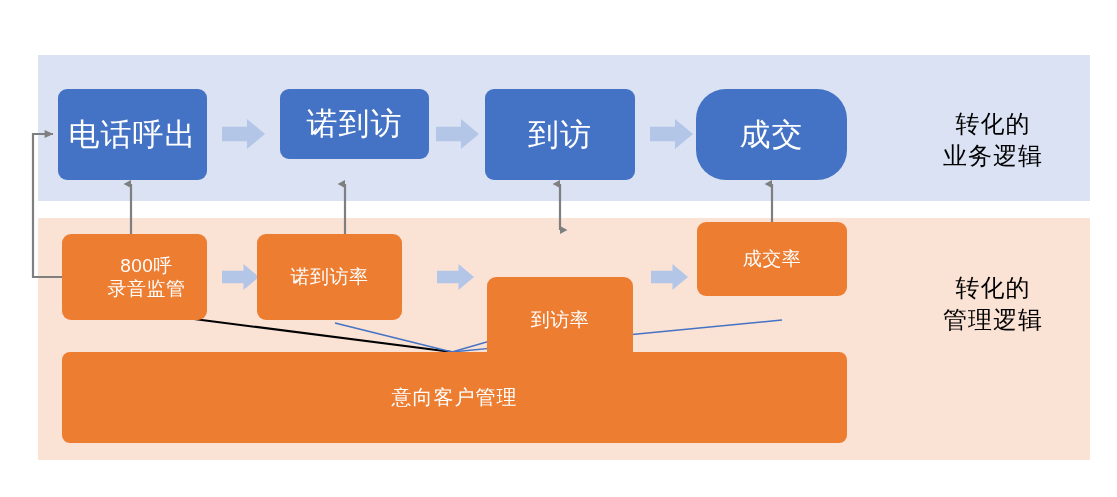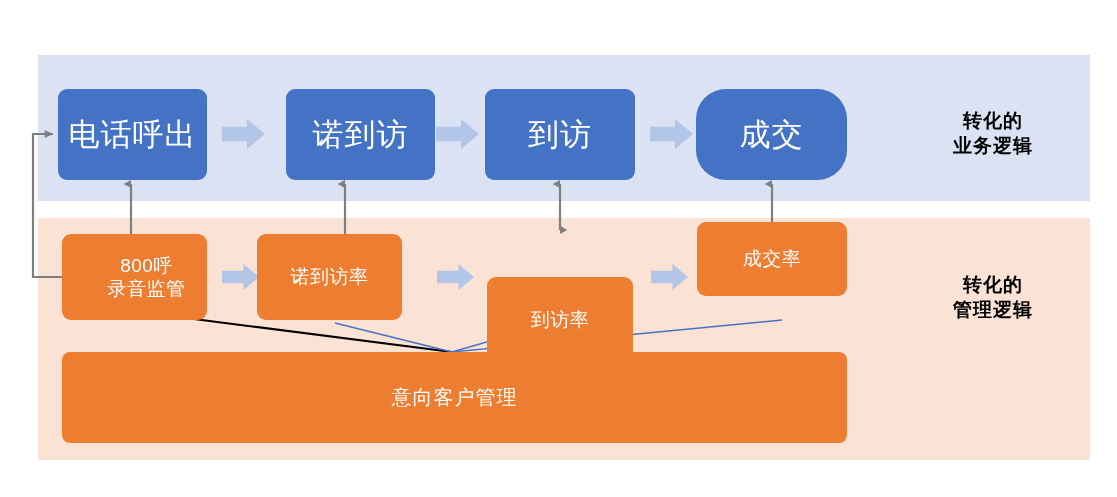--- a/index.html
+++ b/index.html
@@ -93,22 +93,22 @@
     width: 1117px;
     height: 497px;
     z-index: 4;
     pointer-events: none;
   }
 
   
   .caption {
     position: absolute;
     color: #000000;
-    font-weight: bold;
-    font-size: 19px;
+    font-weight: normal;
+    font-size: 24px;
     line-height: 1.32;
     text-align: center;
     white-space: pre-line;
     letter-spacing: 1px;
     z-index: 7;
   }
 </style>
 </head>
 <body>
 
@@ -143,21 +143,21 @@
     <line x1="132" y1="311" x2="452" y2="352" stroke="#000000" stroke-width="2"></line>
     <line x1="335" y1="323" x2="452" y2="352" stroke="#4472c4" stroke-width="1.4"></line>
     <line x1="552" y1="323" x2="452" y2="352" stroke="#4472c4" stroke-width="1.4"></line>
     <line x1="782" y1="320" x2="452" y2="352" stroke="#4472c4" stroke-width="1.4"></line>
   </svg>
 
   <div class="node node-blue" style="left:58px; top:89px; width:149px; height:91px;">电话呼出</div>
 
   <div class="chevron chev-blue-row" style="left:222px; top:119px;"></div>
 
-  <div class="node node-blue" style="left:286px; top:89px; width:149px; height:91px;">诺到访</div>
+  <div class="node node-blue" style="left:280px; top:89px; width:149px; height:70px;">诺到访</div>
 
   <div class="chevron chev-blue-row" style="left:436px; top:119px;"></div>
 
   <div class="node node-blue" style="left:485px; top:89px; width:150px; height:91px;">到访</div>
 
   <div class="chevron chev-blue-row" style="left:650px; top:119px;"></div>
 
   <div class="node node-blue" style="left:696px; top:89px; width:151px; height:91px;border-radius:30px;">成交</div>
 
   <div class="caption" style="left:903px; top:108px; width:180px;">转化的

